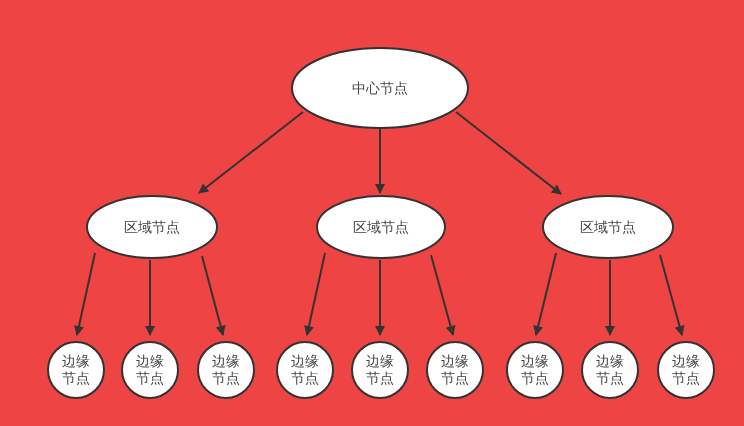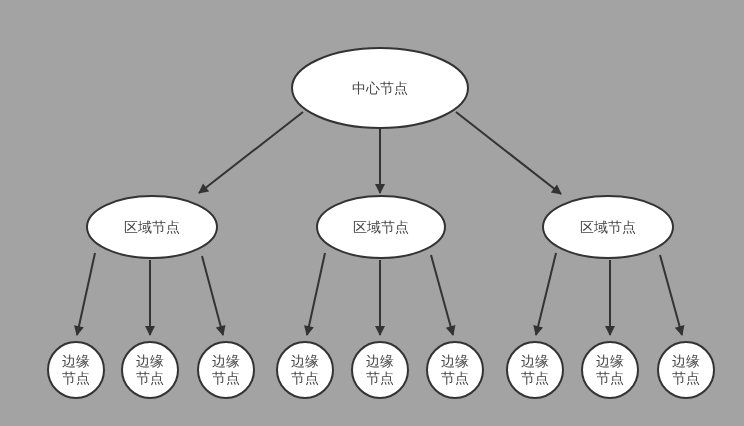--- a/index.html
+++ b/index.html
@@ -4,21 +4,21 @@
 <style>
   html, body {
     margin: 0;
     padding: 0;
     background: #ffffff;
   }
   .canvas {
     position: relative;
     width: 744px;
     height: 426px;
-    background: #a3a3a3;
+    background: #ef4444;
     overflow: hidden;
     font-family: "DejaVu Sans", "Liberation Sans", sans-serif;
   }
   svg {
     display: block;
   }
   .node-shape {
     fill: #ffffff;
     stroke: #333333;
     stroke-width: 2;

